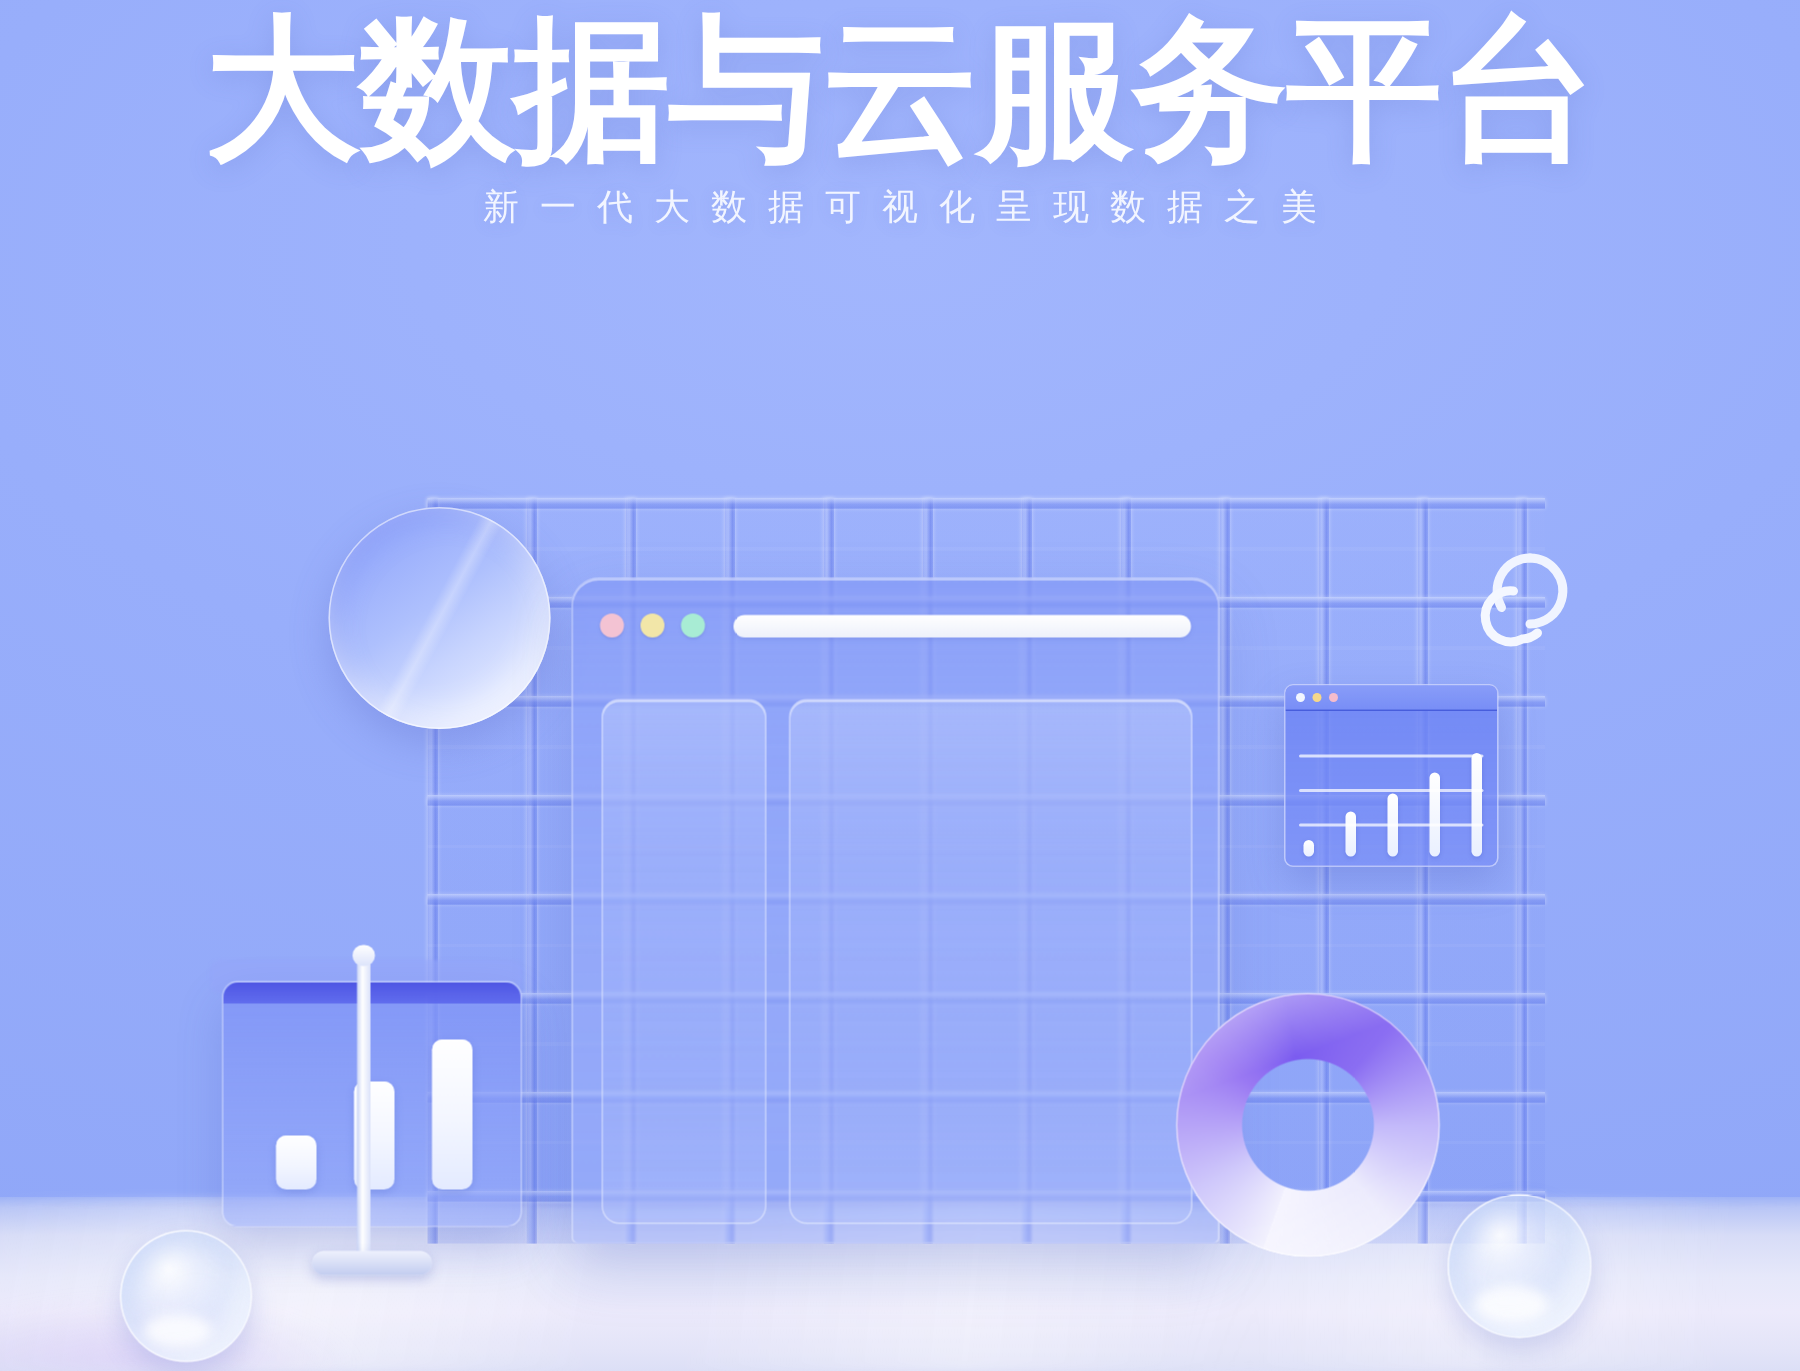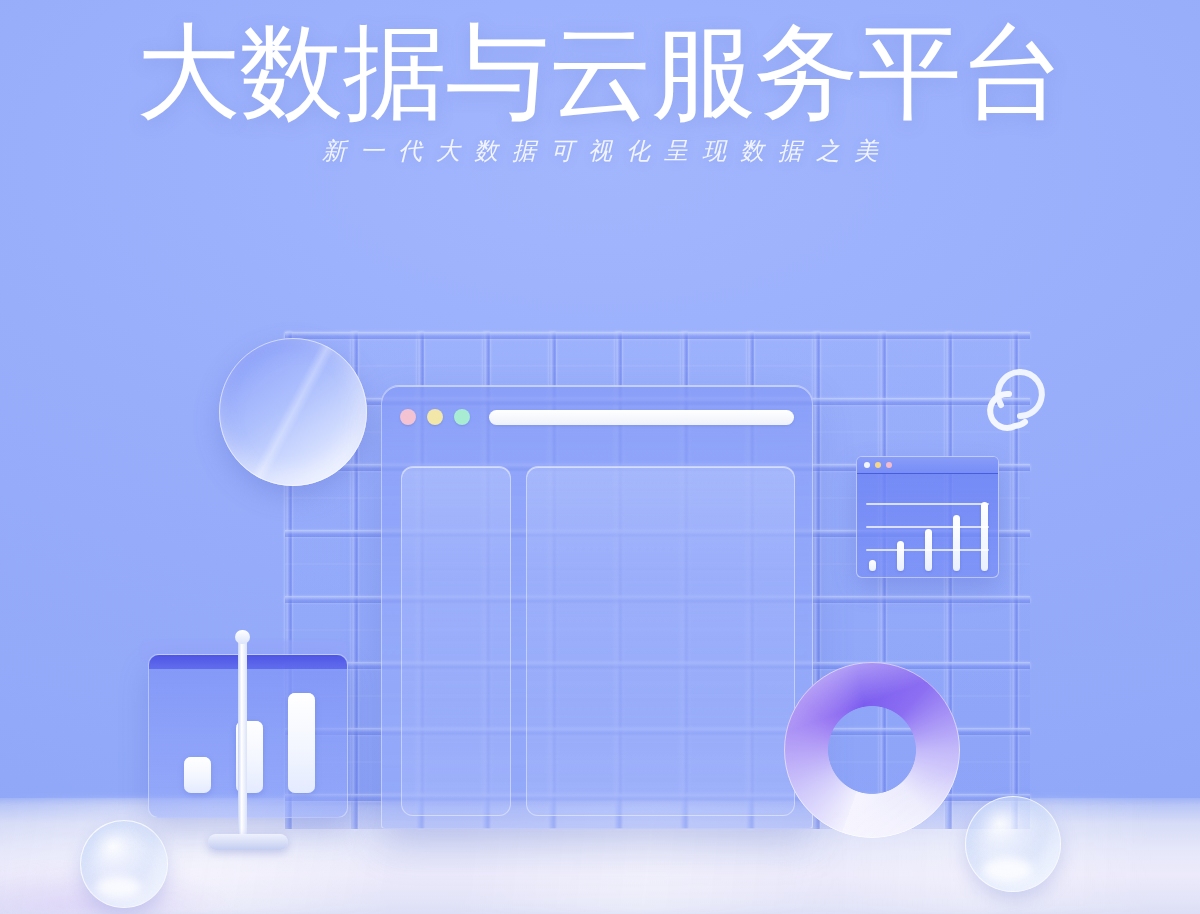--- a/index.html
+++ b/index.html
@@ -236,27 +236,27 @@
   
   .textblock{
     position:absolute; left:0; right:0; top:0; text-align:center; z-index:40;
     text-shadow:0 2px 10px rgba(96,112,200,.18);
   }
   .eyebrow{
     margin-top:95px; color:#ffffff; font-size:39px; font-weight:400;
     letter-spacing:3px; line-height:1;
   }
   .headline{
-    margin-top:19px; color:#ffffff; font-weight:400; font-size:104px;
+    margin-top:7px; color:#ffffff; font-weight:700; font-size:104px;
     line-height:1.02; letter-spacing:-1px;
     text-shadow:0 4px 18px rgba(88,104,198,.22);
   }
   .subline{
     margin-top:14px; color:#f2f5ff; font-size:24px; font-weight:400;
-    letter-spacing:14px; text-indent:14px; line-height:1;font-style:italic;
+    letter-spacing:14px; text-indent:14px; line-height:1;
   }
 </style>
 </head>
 <body>
 
 <div id="stage">
 
   <div class="floor">
     <div class="floor-streaks"></div>
     <div class="floor-warm"></div>

